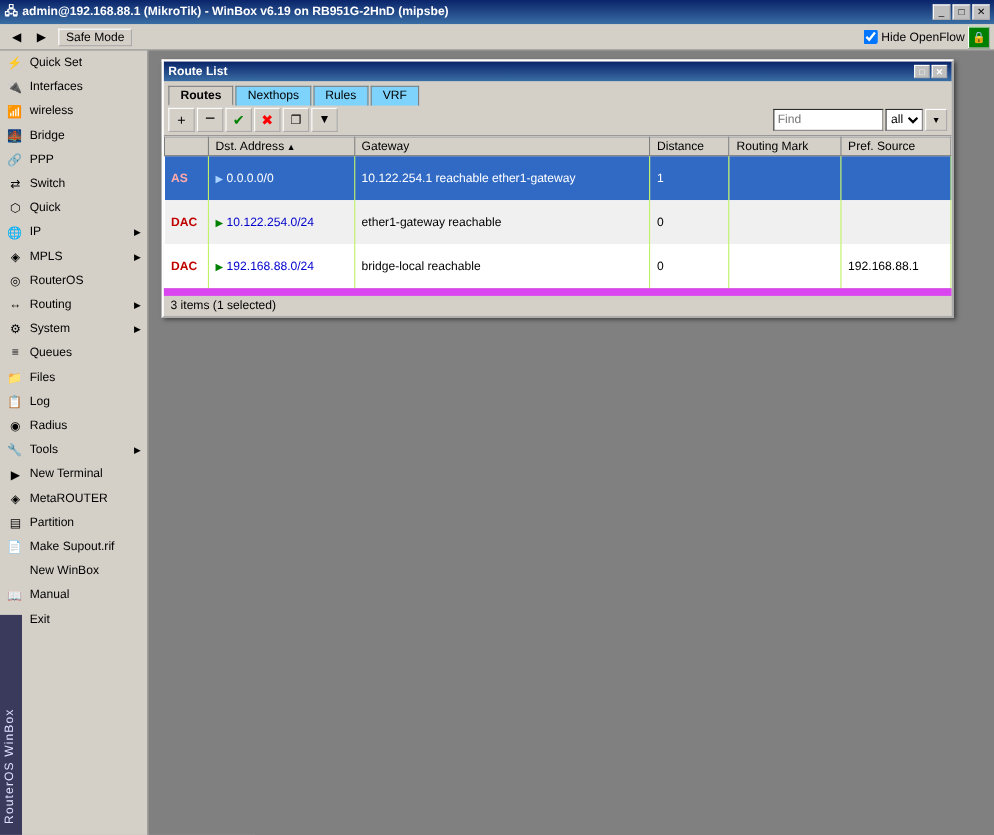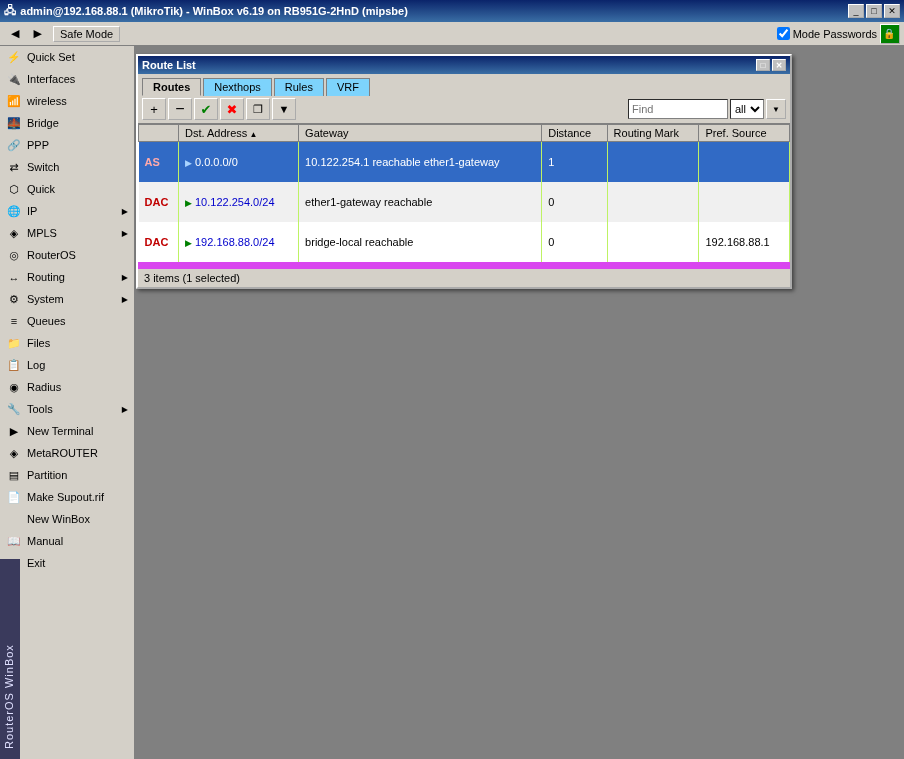--- a/index.html
+++ b/index.html
@@ -140,22 +140,22 @@
     #content {
       flex: 1;
       background: #808080;
       padding: 8px;
       position: relative;
     }
 
     
     #route-list-window {
       position: absolute;
-      top: 8px; left: 1px;
-      width: 656px;
+      top: 8px; left: 12px;
+      width: 720px;
       background: #d4d0c8;
       border: 2px outset #fff;
       box-shadow: 2px 2px 4px rgba(0,0,0,0.5);
     }
     .window-titlebar {
       background: linear-gradient(to bottom, #0a246a, #3a6ea5);
       color: white;
       height: 18px;
       display: flex;
       align-items: center;
@@ -313,21 +313,21 @@
     <div class="tb-btn">✕</div>
   </div>
 </div>
 
 <div id="menu-bar">
   <div class="menu-btn">◀</div>
   <div class="menu-btn">▶</div>
   <button id="safe-mode-btn">Safe Mode</button>
   <div id="hide-passwords-area">
     <input type="checkbox" checked="" style="">
-    <span>Mode Passwords</span>
+    <span>Hide OpenFlow</span>
     <div class="lock-icon-box">🔒</div>
   </div>
 </div>
 
 <div id="main-layout">
 
   <div id="sidebar">
     <div id="sidebar-items">
         <div class="sidebar-item">
           <span class="sidebar-icon">⚡</span>

